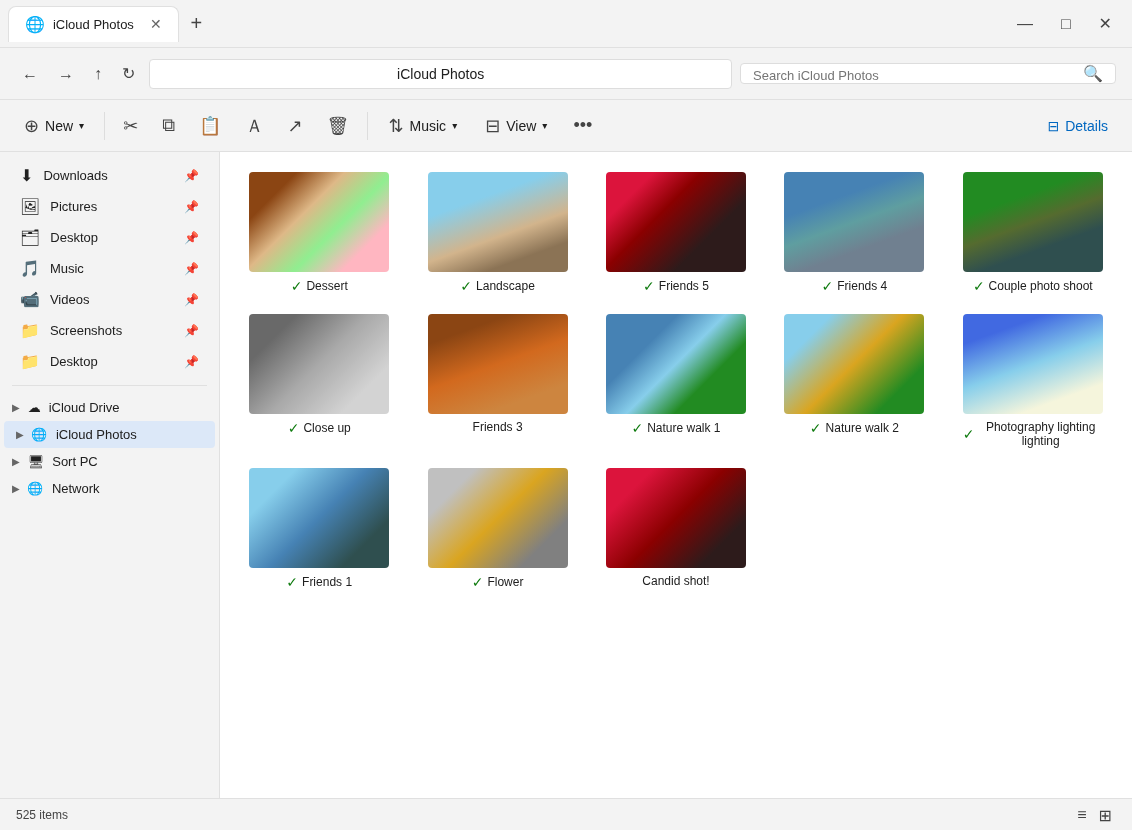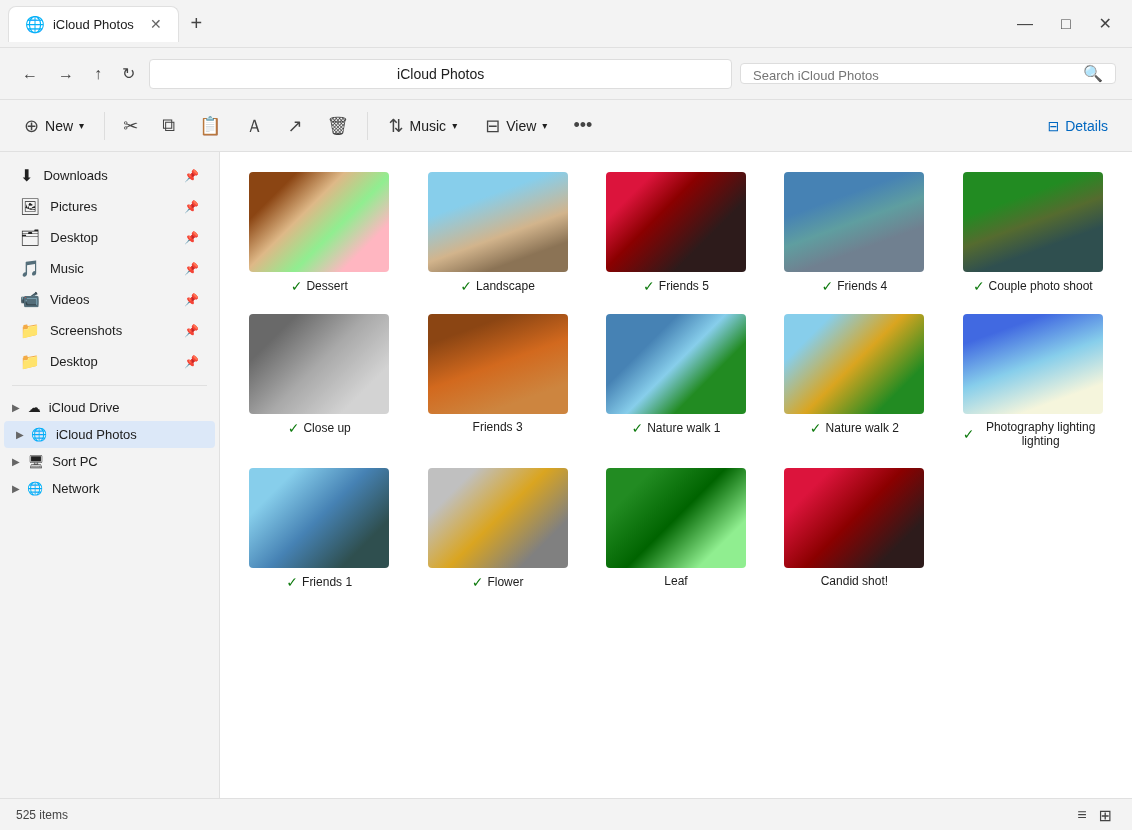--- a/index.html
+++ b/index.html
@@ -478,28 +478,20 @@
           <div class="photo-thumb">
             <div class="photo-thumb-inner flower-bg"></div>
           </div>
           <div class="photo-label">
             <span class="check-icon">✓</span>
             <span>Flower</span>
           </div>
         </div>
         <div class="photo-item">
           <div class="photo-thumb">
-            <div class="photo-thumb-inner leaf-bg"></div>
-          </div>
-          <div class="photo-label">
-            <span>Leaf</span>
-          </div>
-        </div>
-        <div class="photo-item">
-          <div class="photo-thumb">
             <div class="photo-thumb-inner candid-bg"></div>
           </div>
           <div class="photo-label">
             <span>Candid shot!</span>
           </div>
         </div>
       </div>
   </div>
 </div>
 

